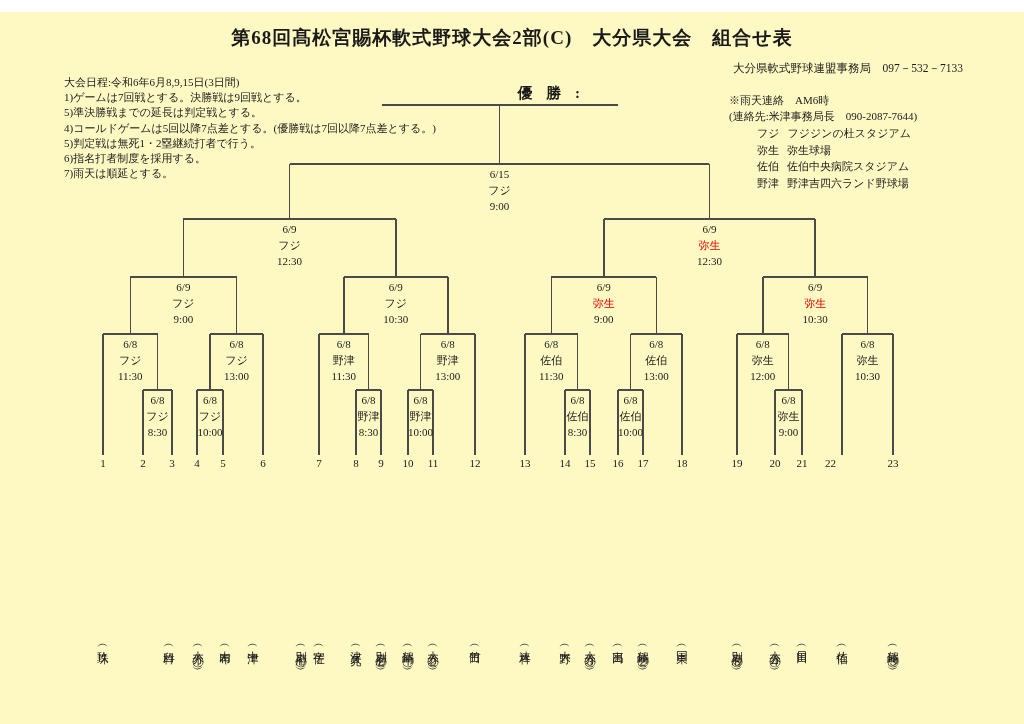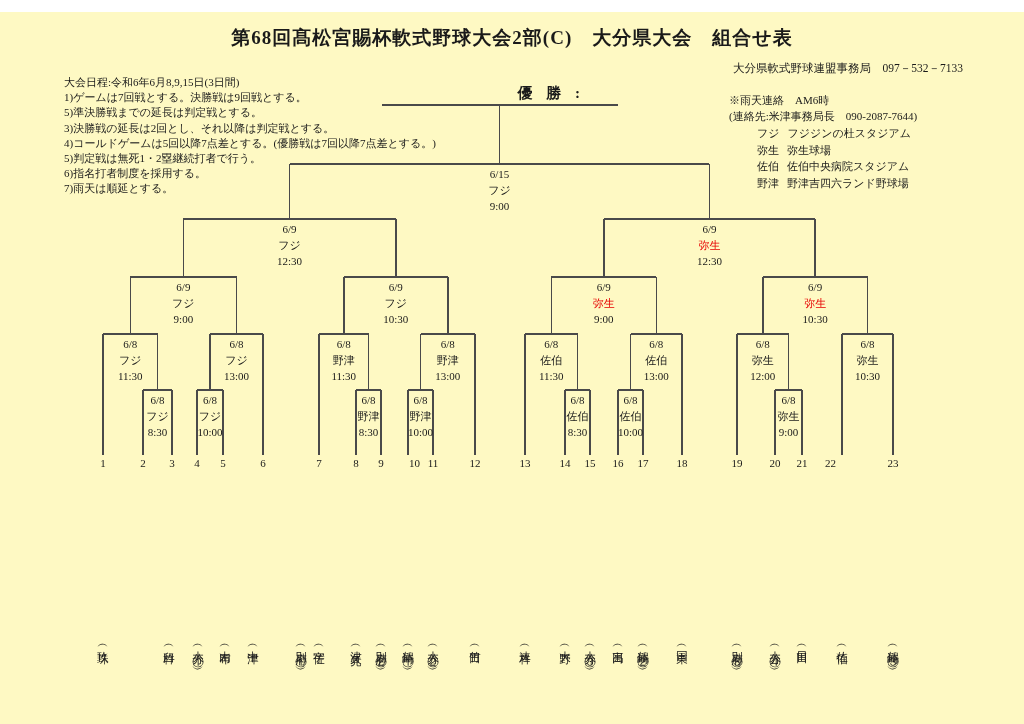--- a/index.html
+++ b/index.html
@@ -34,21 +34,20 @@
       <div><span class="vcode">フジ</span><span>フジジンの杜スタジアム</span></div>
       <div><span class="vcode">弥生</span><span>弥生球場</span></div>
       <div><span class="vcode">佐伯</span><span>佐伯中央病院スタジアム</span></div>
       <div><span class="vcode">野津</span><span>野津吉四六ランド野球場</span></div>
     </div>
 
   <div class="rules" id="rules">
     <div>大会日程:令和6年6月8,9,15日(3日間)</div>
   <div>1)ゲームは7回戦とする。決勝戦は9回戦とする。</div>
       <div>5)準決勝戦までの延長は判定戦とする。</div>
-      <div>3)決勝戦の延長は2回とし、それ以降は判定戦とする。</div>
       <div>4)コールドゲームは5回以降7点差とする。(優勝戦は7回以降7点差とする。)</div>
       <div>5)判定戦は無死1・2塁継続打者で行う。</div>
       <div>6)指名打者制度を採用する。</div>
       <div>7)雨天は順延とする。</div>
     </div>
 
   <div class="champ">優 勝 :</div>
 
   <div id="bracket">
       <div class="bline" style="left: 102.25px; top: 322px; width: 1.5px; height: 121px; background: rgb(74, 74, 74);"></div>
@@ -240,21 +239,21 @@
       <div class="tno" style="left: 211px;">5</div>
       <div class="tname" style="left: 244px;">（中津）</div>
       <div class="tno" style="left: 251px;">6</div>
       <div class="tname" style="left: 292px;">（別府①）</div>
       <div class="tno" style="left: 307px;">7</div>
       <div class="tname" style="left: 310px;">（宇佐）</div>
       <div class="tno" style="left: 344px;">8</div>
       <div class="tname" style="left: 347px;">（津久見）</div>
       <div class="tno" style="left: 369px;">9</div>
       <div class="tname" style="left: 372px;">（別府②）</div>
-      <div class="tno" style="left: 396px; text-align: right;">10</div>
+      <div class="tno" style="left: 396px;">10</div>
       <div class="tname" style="left: 399px;">（鶴崎①）</div>
       <div class="tno" style="left: 421px;">11</div>
       <div class="tname" style="left: 424px;">（大分②）</div>
       <div class="tno" style="left: 463px;">12</div>
       <div class="tname" style="left: 466px;">（竹田）</div>
       <div class="tno" style="left: 513px;">13</div>
       <div class="tname" style="left: 516px;">（速杵）</div>
       <div class="tno" style="left: 553px;">14</div>
       <div class="tname" style="left: 556px;">（大野）</div>
       <div class="tno" style="left: 578px;">15</div>

